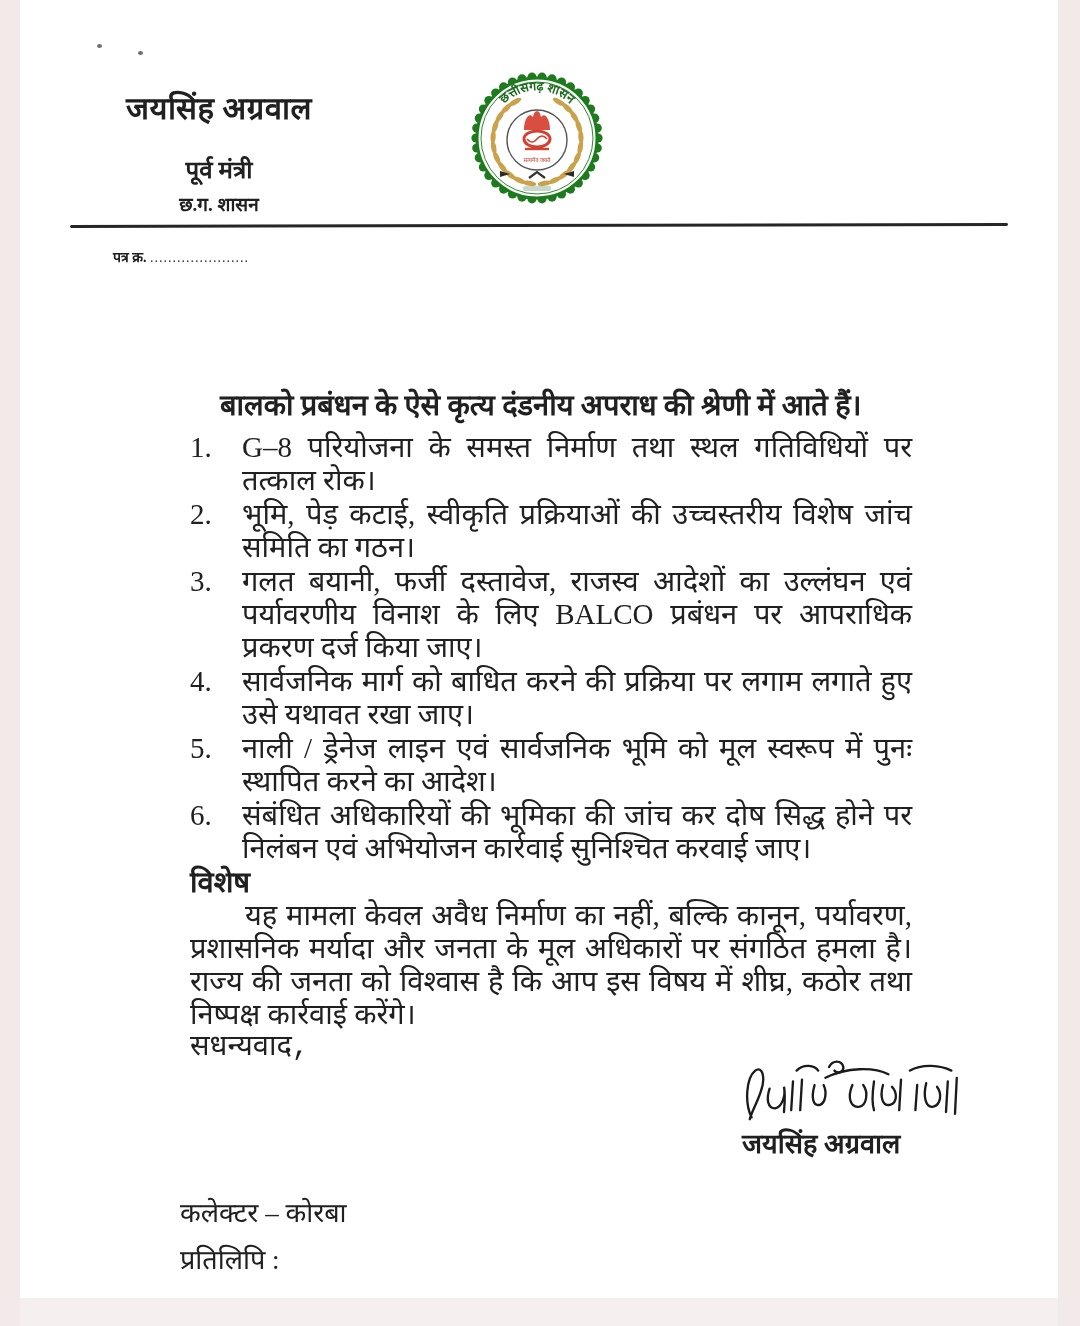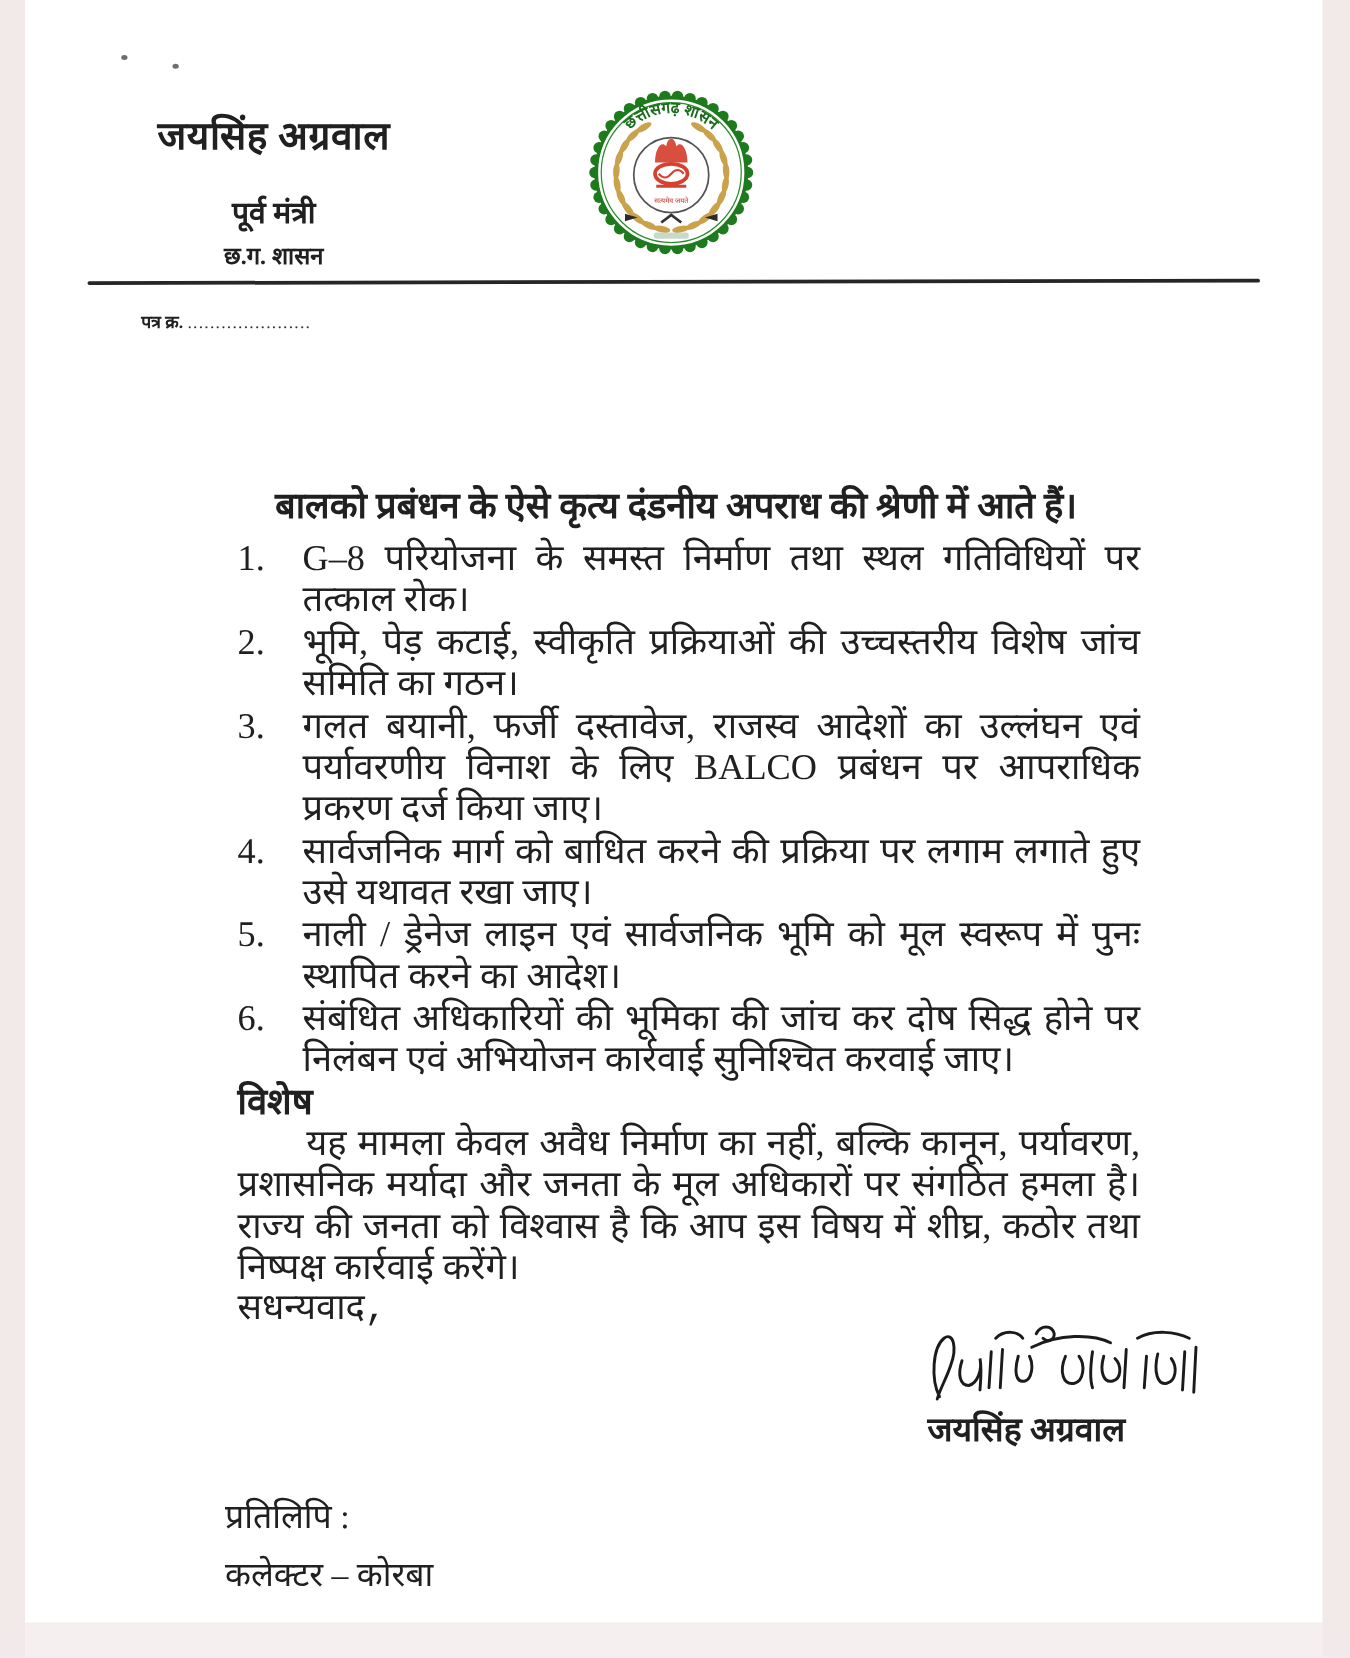--- a/index.html
+++ b/index.html
@@ -236,17 +236,17 @@
         <path d="M198,30 L196,58"></path>
         <path d="M208,28 C204,44 208,56 216,54 C224,52 226,40 220,32"></path>
         <path d="M232,26 L230,60"></path>
         <path d="M242,22 L240,62"></path>
       </g>
     </svg>
     <div class="sig-name">जयसिंह अग्रवाल</div>
   </div>
 
   <div class="copy-block">
+    <div>कलेक्टर – कोरबा</div>
     <div>प्रतिलिपि :</div>
-    <div>कलेक्टर – कोरबा</div>
   </div>
 
 </div>
 
 </body></html>

